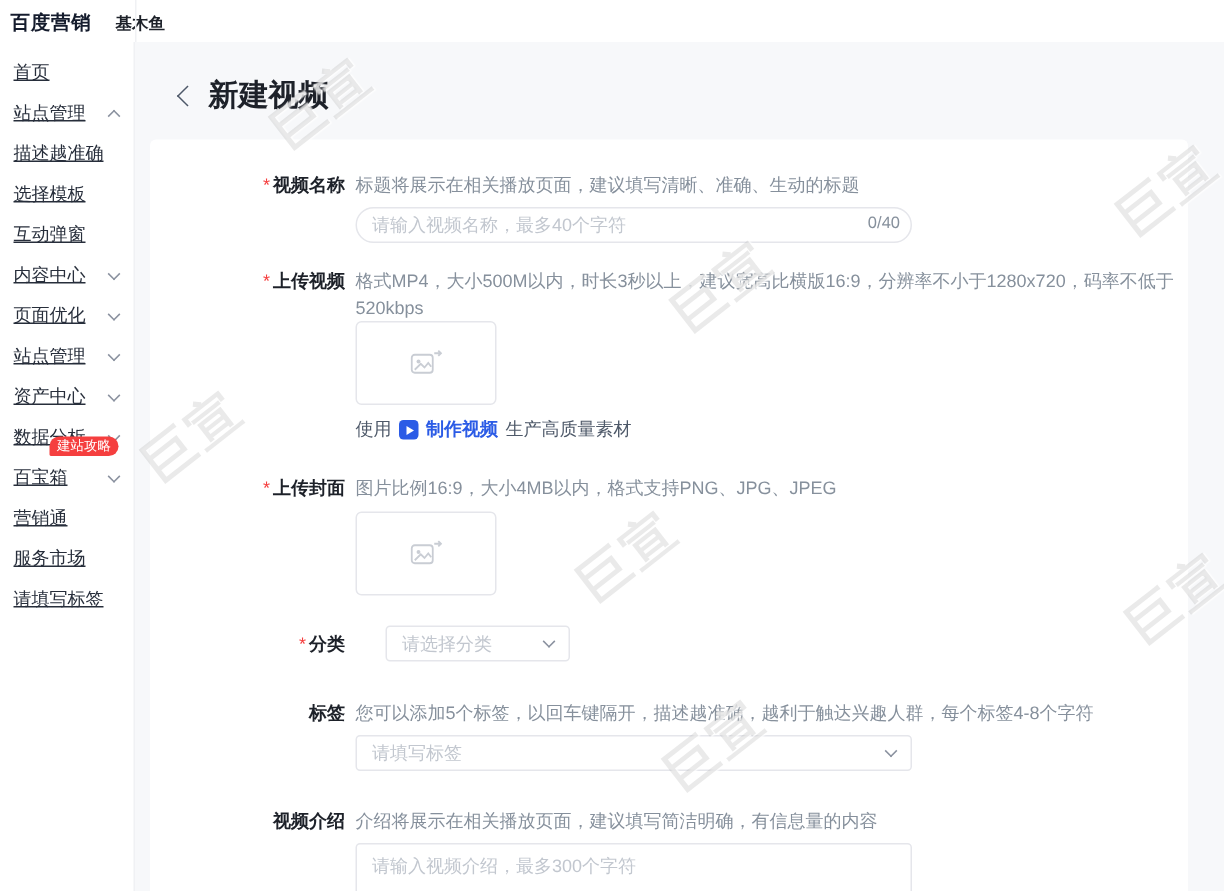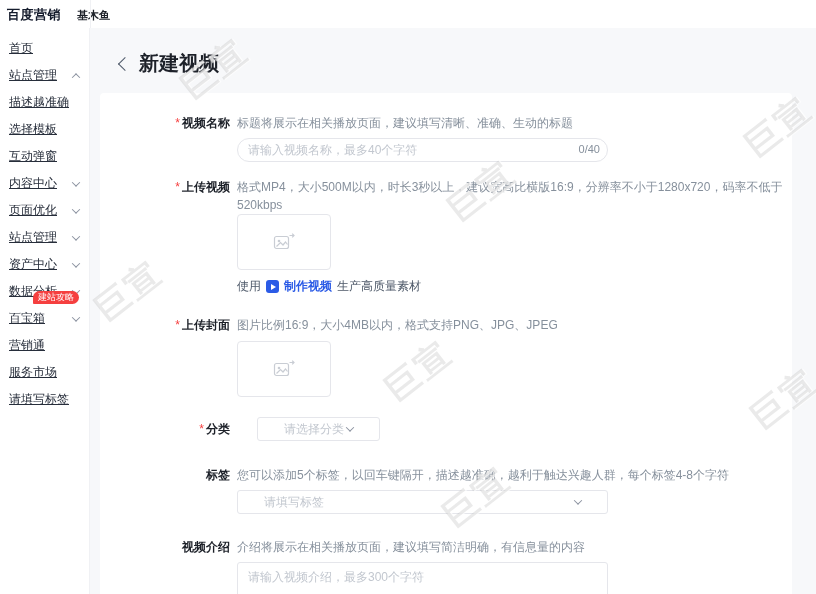--- a/index.html
+++ b/index.html
@@ -43,21 +43,21 @@
   .text-input input::placeholder { color:#c2c7cf; }
   .counter { position:absolute; right:8px; top:5px; font-size:11px; color:#86909c; }
 
   .upload-box { width:94px; height:56px; border:1px solid #e5e6eb; border-radius:4px; background:#fff; display:flex; align-items:center; justify-content:center; margin-top:0px; cursor:pointer; }
 
   .helper { display:flex; align-items:center; gap:5px; margin-top:8px; font-size:12px; color:#4e5969; }
   .vid-icon { width:13px; height:13px; background:#2b5be6; border-radius:3px; display:inline-flex; align-items:center; justify-content:center; }
   .vid-icon::after { content:""; border-left:5px solid #fff; border-top:3px solid transparent; border-bottom:3px solid transparent; margin-left:1px; }
   .link { color:#2b5be6; font-weight:bold; cursor:pointer; }
 
-  .select { height:24px; border:1px solid #e5e6eb; border-radius:3px; background:#fff; display:flex; align-items:center; padding:0 26px; font-size:12px; color:#c2c7cf; cursor:pointer; }
+  .select { height:24px; border:1px solid #e5e6eb; border-radius:3px; background:#fff; display:flex; align-items:center; padding:0 10px; font-size:12px; color:#c2c7cf; cursor:pointer; }
   .select .spacer { flex:1; }
   .sel-chev { width:6px; height:6px; border-right:1.3px solid #8a919f; border-bottom:1.3px solid #8a919f; transform:rotate(45deg) translate(-1px,-1px); }
   .select.narrow { width:123px; }
   .select.wide { width:371px; }
 
   textarea { width:371px; height:43px; border:1px solid #e5e6eb; border-radius:3px; padding:6px 10px; font-size:12px; font-family:inherit; color:#1d2129; outline:none; }
   textarea::placeholder { color:#c2c7cf; }
 
   .mt16{margin-top:16px;} .mt20{margin-top:20px;gap:20px;} .mt21{margin-top:21px;} .mt24{margin-top:24px;} .mt25{margin-top:25px;}
 

